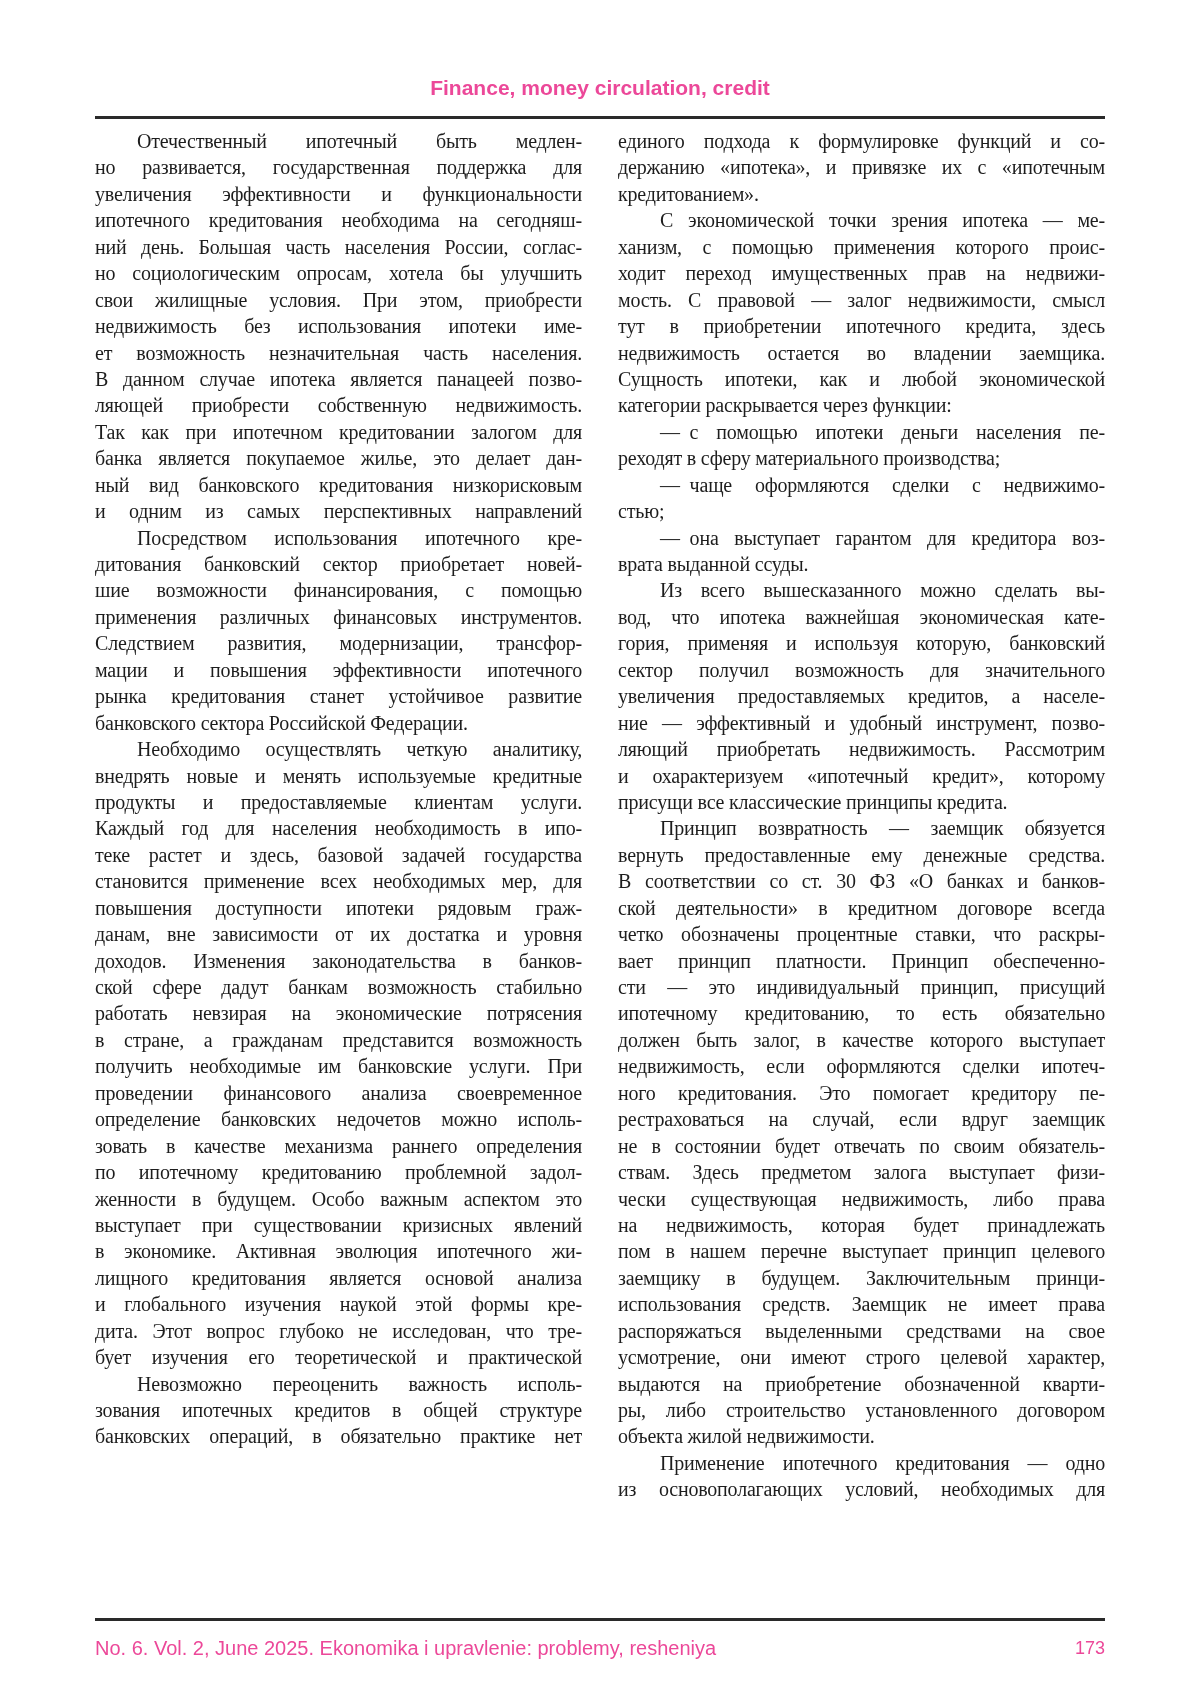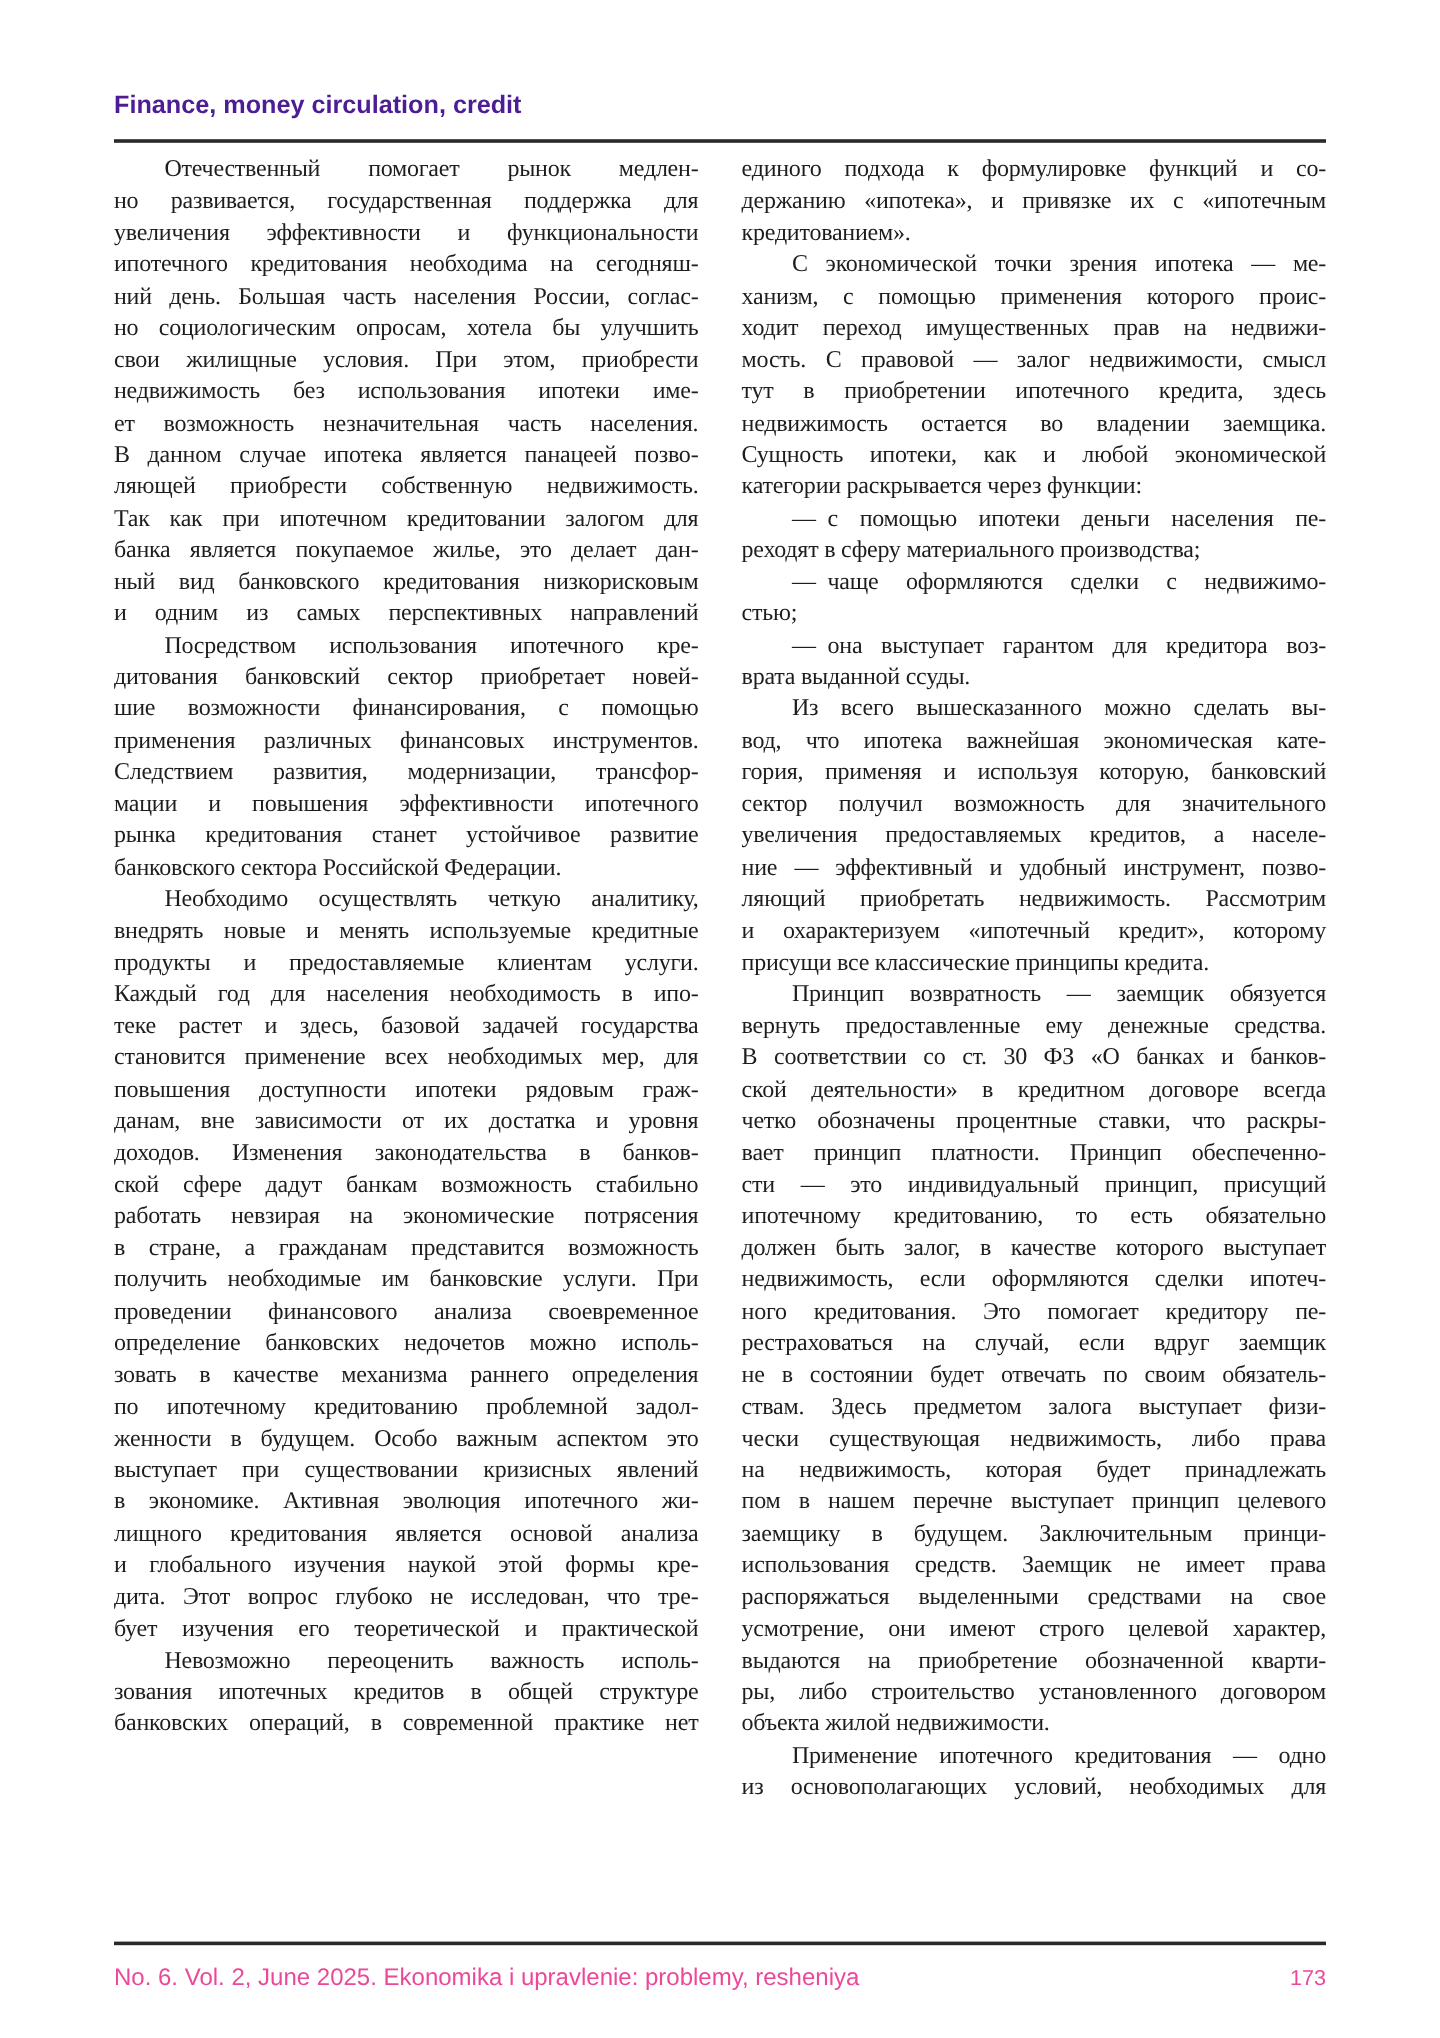--- a/index.html
+++ b/index.html
@@ -7,26 +7,26 @@
     width: 1200px; height: 1698px;
     background: #ffffff;
     position: relative;
     font-family: "Liberation Serif", serif;
     color: #1d1d1d;
     overflow: hidden;
   }
   .running-head {
     position: absolute;
     left: 95px; top: 74px; width: 1010px;
-    text-align: left;
+    text-align: center;
     font-family: "Liberation Sans", sans-serif;
     font-weight: bold;
     font-size: 21px;
     line-height: 28px;
-    color: #4c1d95;
+    color: #ec4899;
   }
   .rule {
     position: absolute;
     left: 95px; width: 1010px; height: 3px;
     background: #2a2a2a;
   }
   .rule-top { top: 116px; }
   .rule-bottom { top: 1618px; }
   .content {
     position: absolute;
@@ -65,21 +65,21 @@
 </style>
 </head>
 <body>
 
 <div class="running-head">Finance, money circulation, credit</div>
 <div class="rule rule-top"></div>
 
 <div class="content">
   <div class="col">
       <p class="para indent">
-        <span class="line">Отечественный помогает рынок медлен-</span>
+        <span class="line">Отечественный ипотечный быть медлен-</span>
         <span class="line">но развивается, государственная поддержка для</span>
         <span class="line">увеличения эффективности и функциональности</span>
         <span class="line">ипотечного кредитования необходима на сегодняш-</span>
         <span class="line">ний день. Большая часть населения России, соглас-</span>
         <span class="line">но социологическим опросам, хотела бы улучшить</span>
         <span class="line">свои жилищные условия. При этом, приобрести</span>
         <span class="line">недвижимость без использования ипотеки име-</span>
         <span class="line">ет возможность незначительная часть населения.</span>
         <span class="line">В данном случае ипотека является панацеей позво-</span>
         <span class="line">ляющей приобрести собственную недвижимость.</span>
@@ -120,21 +120,21 @@
         <span class="line">выступает при существовании кризисных явлений</span>
         <span class="line">в экономике. Активная эволюция ипотечного жи-</span>
         <span class="line">лищного кредитования является основой анализа</span>
         <span class="line">и глобального изучения наукой этой формы кре-</span>
         <span class="line">дита. Этот вопрос глубоко не исследован, что тре-</span>
         <span class="line">бует изучения его теоретической и практической</span>
       </p>
       <p class="para indent">
         <span class="line">Невозможно переоценить важность исполь-</span>
         <span class="line">зования ипотечных кредитов в общей структуре</span>
-        <span class="line">банковских операций, в современной практике нет</span>
+        <span class="line">банковских операций, в обязательно практике нет</span>
       </p>
     </div>
   <div class="col">
       <p class="para">
         <span class="line">единого подхода к формулировке функций и со-</span>
         <span class="line">держанию «ипотека», и привязке их с «ипотечным</span>
         <span class="line last">кредитованием».</span>
       </p>
       <p class="para indent">
         <span class="line">С экономической точки зрения ипотека — ме-</span>

